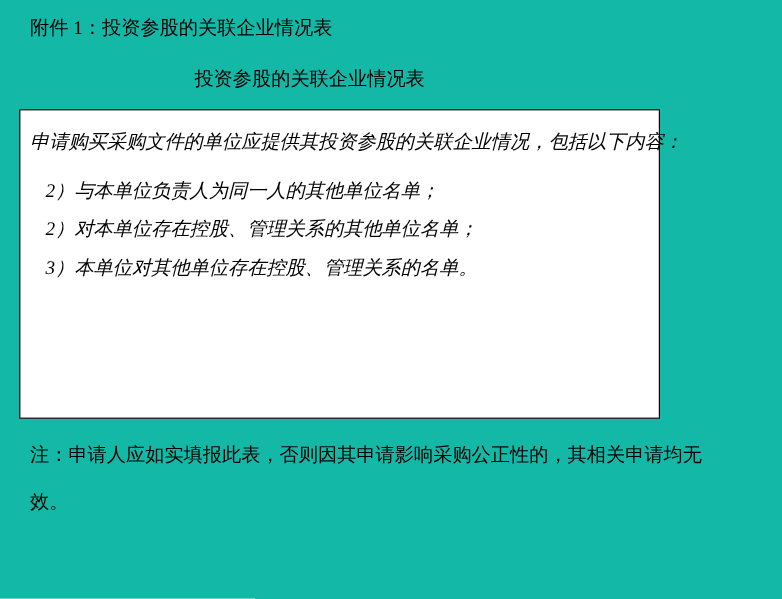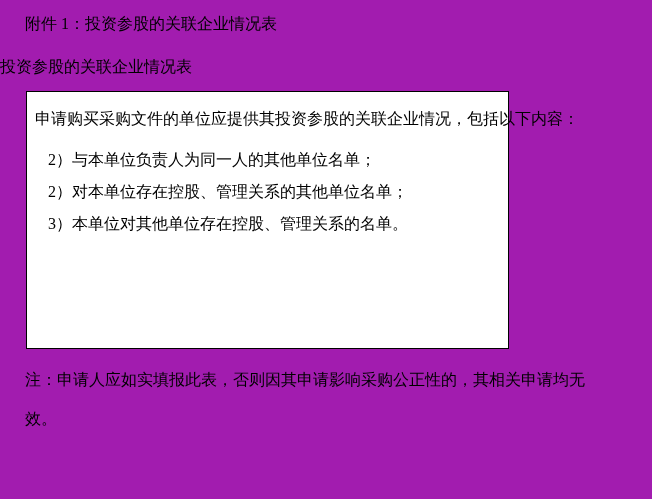--- a/index.html
+++ b/index.html
@@ -4,50 +4,51 @@
 <style>
   html, body {
     margin: 0;
     padding: 0;
     background: #ffffff;
   }
   .page {
     position: relative;
     width: 652px;
     height: 499px;
-    background: #a21caf;
+    background: #14b8a6;
     color: #000000;
     font-family: "Liberation Serif", "DejaVu Serif", serif;
     font-size: 16px;
     line-height: 20px;
     overflow: hidden;
   }
   .attachment-label {
     position: absolute;
     left: 25px;
     top: 14px;
     white-space: nowrap;
   }
   .doc-title {
     position: absolute;
     left: 0;
     top: 57px;
     width: 516px;
-    text-align: left;
+    text-align: center;
     white-space: nowrap;
   }
   .content-box {
     position: absolute;
-    left: 26px;
+    left: 16px;
     top: 91px;
-    width: 483px;
+    width: 534px;
     height: 258px;
     border: 1px solid #000000;
     box-sizing: border-box;
     background: #ffffff;
+    font-style: italic;
   }
   .box-intro {
     position: absolute;
     left: 8px;
     top: 17px;
     white-space: nowrap;
   }
   .box-item-1 { position: absolute; left: 21px; top: 58px;  white-space: nowrap; }
   .box-item-2 { position: absolute; left: 21px; top: 90px;  white-space: nowrap; text-align: right; }
   .box-item-3 { position: absolute; left: 21px; top: 122px; white-space: nowrap; text-align: right; }

